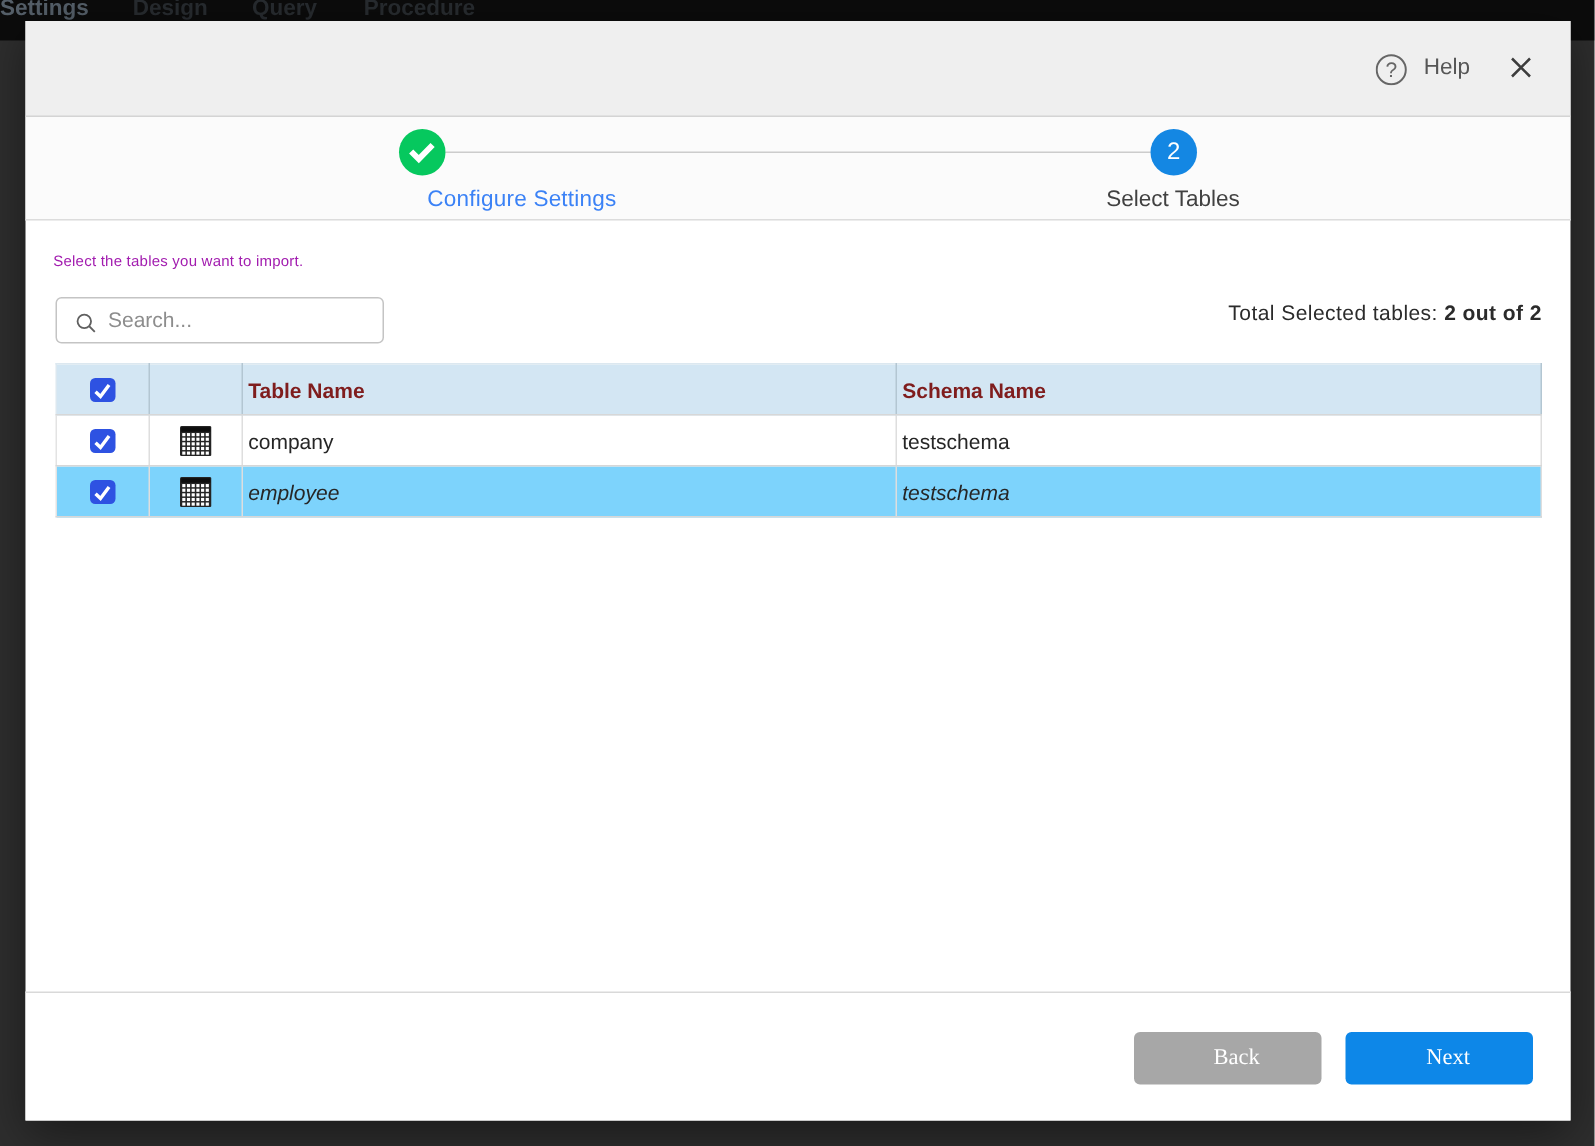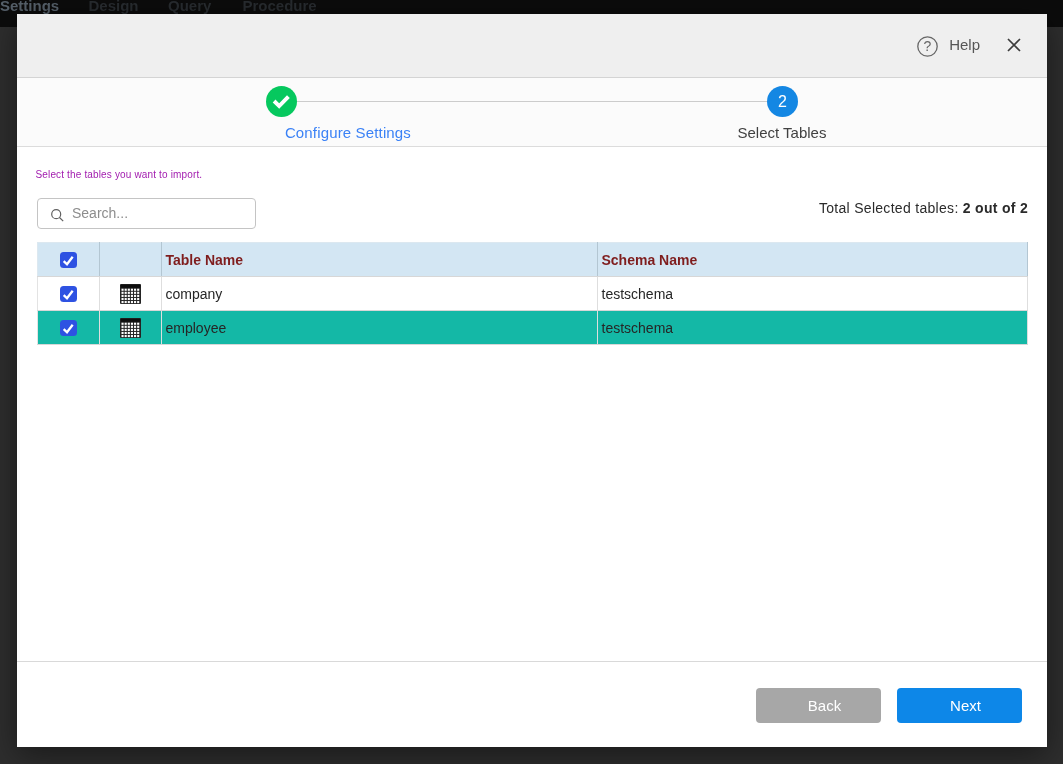--- a/index.html
+++ b/index.html
@@ -25,27 +25,27 @@
   .search { position:absolute; left:20px; top:184px; width:219px; height:31px; border:1px solid #c4c4c4; border-radius:4px; background:#fff; }
   .search .ph { position:absolute; left:34px; top:0; line-height:29px; font-size:14px; color:#8d8d8d;text-align:right; }
   .search svg { position:absolute; left:11.5px; top:9px; }
   .total { position:absolute; right:19px; top:186px; font-size:14px; color:#2b2b2b; letter-spacing:0.3px; }
   .tbl { position:absolute; left:20px; top:228px; width:990px; border-collapse:collapse; table-layout:fixed; font-size:14px; }
   .tbl th, .tbl td { height:34px; padding:0; vertical-align:middle; }
   .tbl th { background:#d3e6f3; text-align:left; color:#7f1d1d; border-right:1px solid #b3c6d2; border-bottom:1px solid #d7d7d7; border-top:1px solid #dce8f0; }
   .tbl td { color:#262626; border-right:1px solid #dedede; border-bottom:1px solid #d7d7d7; }
   .tbl th:first-child { border-left:1px solid #dce8f0; }
   .tbl td:first-child { border-left:1px solid #e3e3e3; }
-  .tbl tr.r2 td { background:#14b8a6; }
+  .tbl tr.r2 td { background:#7dd3fc;font-style:italic; }
   .tbl .cname { padding-left:3.5px; }
   .tbl .cbc { text-align:center; }
   .cb { display:inline-block; width:16.5px; height:16.5px; border-radius:3.5px; background:#2e52e2; vertical-align:middle; }
   .ticon { display:block; margin:0 auto; }
   .mfoot { position:absolute; left:0; top:647px; width:100%; height:86px; border-top:1px solid #d9d9d9; background:#fff; }
-  .btn { position:absolute; top:26px; width:125px; height:35px; border:none; border-radius:4px; color:#fff; font-size:15px; font-family:Liberation Sans, sans-serif; text-align:center; line-height:35px;padding-left:12px; }
+  .btn { position:absolute; top:26px; width:125px; height:35px; border:none; border-radius:4px; color:#fff; font-size:15px; font-family:Liberation Serif, serif; text-align:center; line-height:35px;padding-left:12px; }
   .btn.back { left:739px; background:#a7a7a7; }
   .btn.next { left:880px; background:#0d87e8; }
 </style>
 </head>
 <body>
   <div class="topbar">
     <span style="left:0; color:#56606a;">Settings</span>
     <span style="left:88.5px;">Design</span>
     <span style="left:168px;">Query</span>
     <span style="left:242.5px;">Procedure</span>

